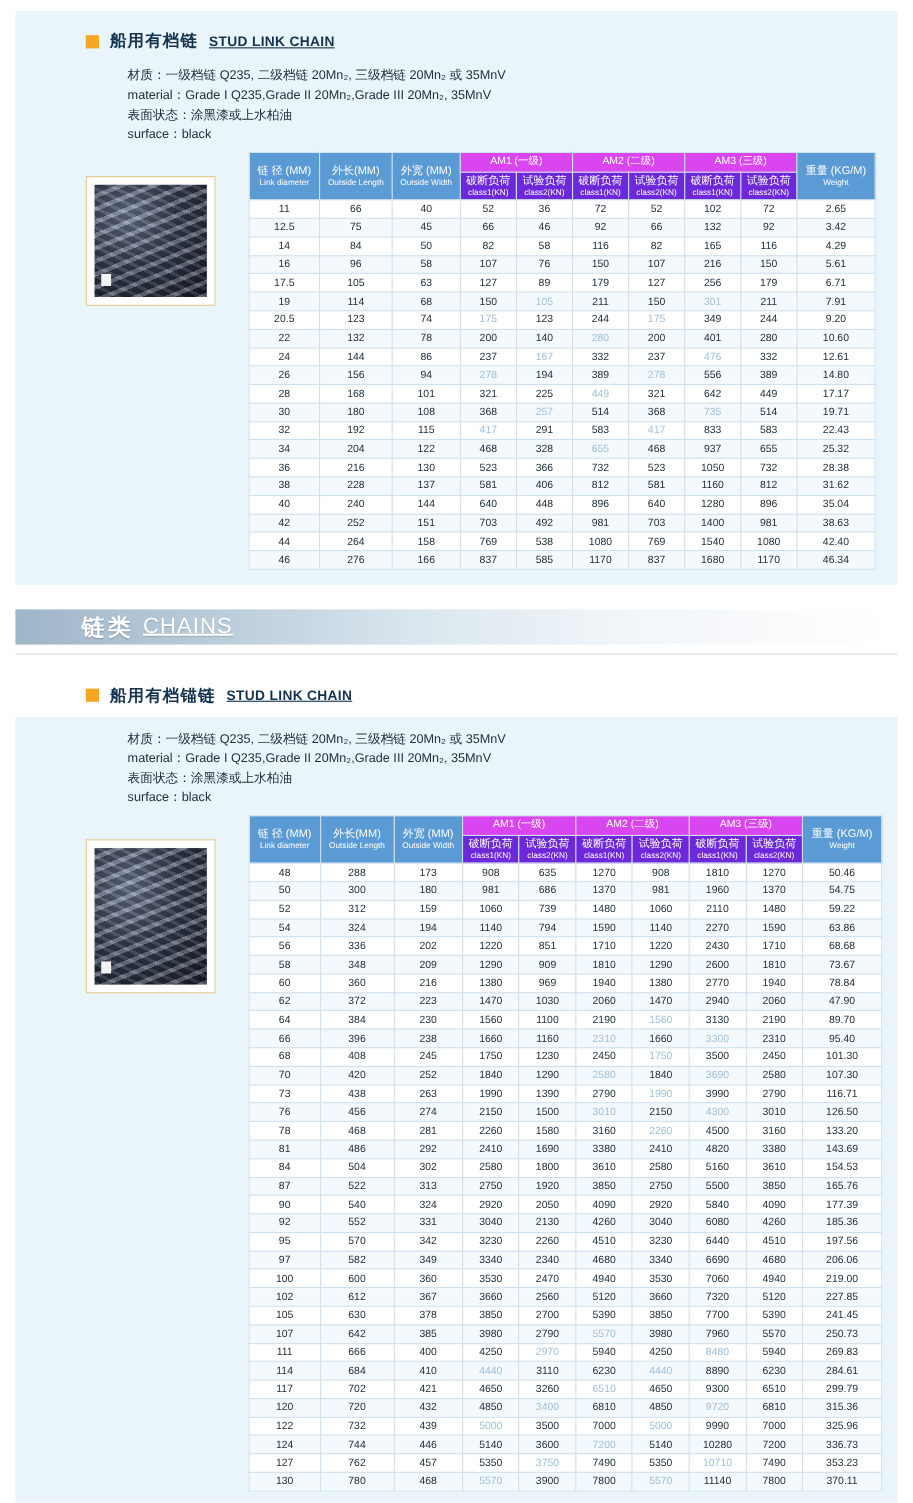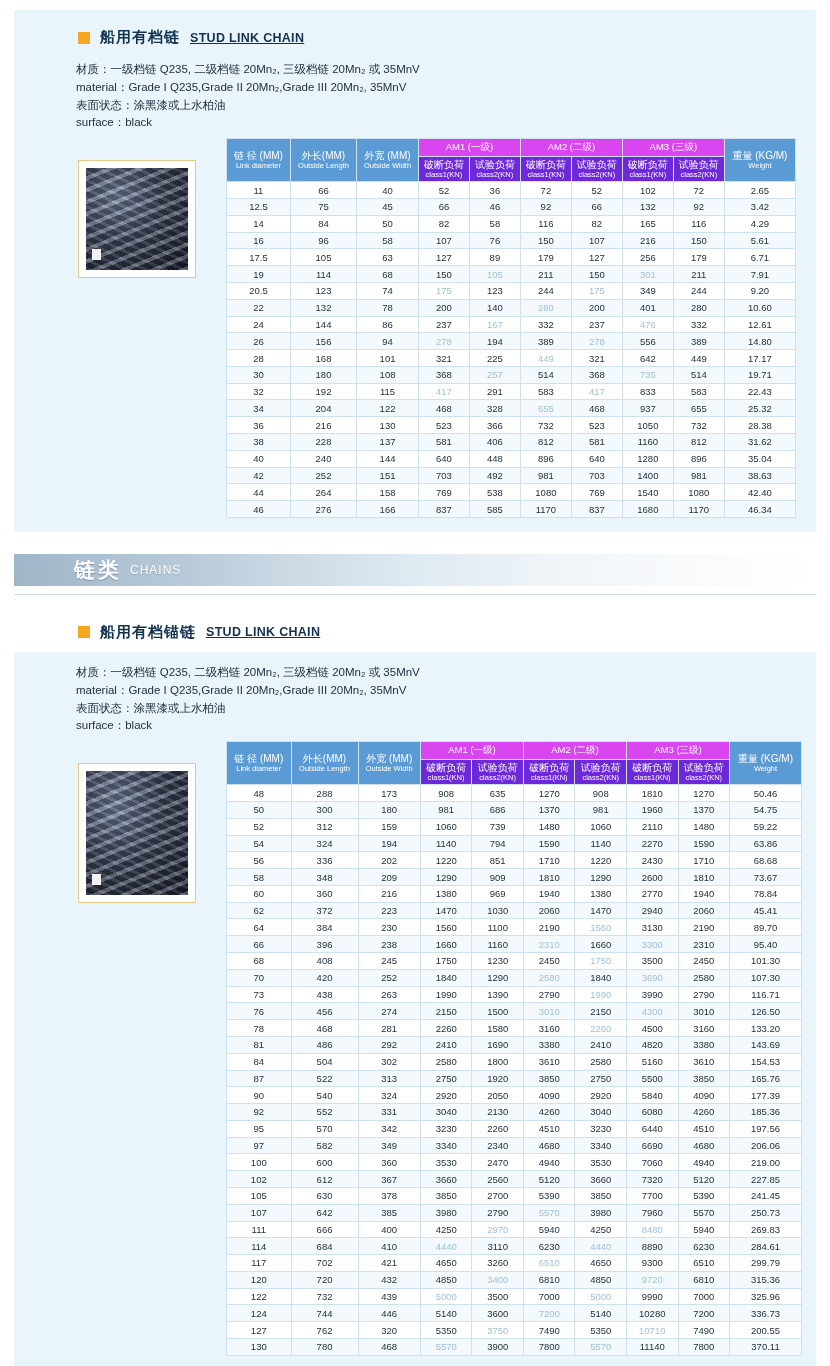--- a/index.html
+++ b/index.html
@@ -47,21 +47,21 @@
     text-decoration: underline;
   }
 
   
   .specs {
     padding: 4px 0 6px 48px;
     font-size: 11.5px;
     color: #20313f;
     line-height: 1.55;
   }
-  .specs div { white-space: nowrap; }
+  .specs div { white-space: nowrap; margin-left: 40px; }
 
   
   .content {
     display: flex;
     align-items: flex-start;
     padding-left: 20px;
   }
   .photo-wrap {
     width: 178px;
     flex: 0 0 178px;
@@ -152,25 +152,26 @@
     padding-left: 60px;
   }
   .banner .cn {
     font-size: 21px;
     font-weight: bold;
     color: #ffffff;
     letter-spacing: 3px;
     text-shadow: 0 1px 1px rgba(90,110,130,.55);
   }
   .banner .en {
-    font-size: 12px;
+    font-size: 20px;
     color: #ffffff;
     margin-left: 8px;
     letter-spacing: 1px;
     text-shadow: 0 1px 1px rgba(120,140,160,.5);
+    text-decoration: underline;
   }
   .hr {
     margin: 0 14px;
     border-top: 1px solid #d4dfe8;
   }
   .spacer { height: 8px; }
 </style>
 </head>
 <body>
 
@@ -663,21 +664,21 @@
                 <tr>
                   <td>62</td>
                   <td>372</td>
                   <td>223</td>
                   <td>1470</td>
                   <td>1030</td>
                   <td>2060</td>
                   <td>1470</td>
                   <td>2940</td>
                   <td>2060</td>
-                  <td>45.41</td>
+                  <td>47.90</td>
                 </tr>
                 <tr>
                   <td>64</td>
                   <td>384</td>
                   <td>230</td>
                   <td>1560</td>
                   <td>1100</td>
                   <td>2190</td>
                   <td class="wm">1560</td>
                   <td>3130</td>
@@ -956,28 +957,28 @@
                   <td>3600</td>
                   <td class="wm">7200</td>
                   <td>5140</td>
                   <td>10280</td>
                   <td>7200</td>
                   <td>336.73</td>
                 </tr>
                 <tr>
                   <td>127</td>
                   <td>762</td>
-                  <td>320</td>
+                  <td>457</td>
                   <td>5350</td>
                   <td class="wm">3750</td>
                   <td>7490</td>
                   <td>5350</td>
                   <td class="wm">10710</td>
                   <td>7490</td>
-                  <td>200.55</td>
+                  <td>353.23</td>
                 </tr>
                 <tr>
                   <td>130</td>
                   <td>780</td>
                   <td>468</td>
                   <td class="wm">5570</td>
                   <td>3900</td>
                   <td>7800</td>
                   <td class="wm">5570</td>
                   <td>11140</td>

